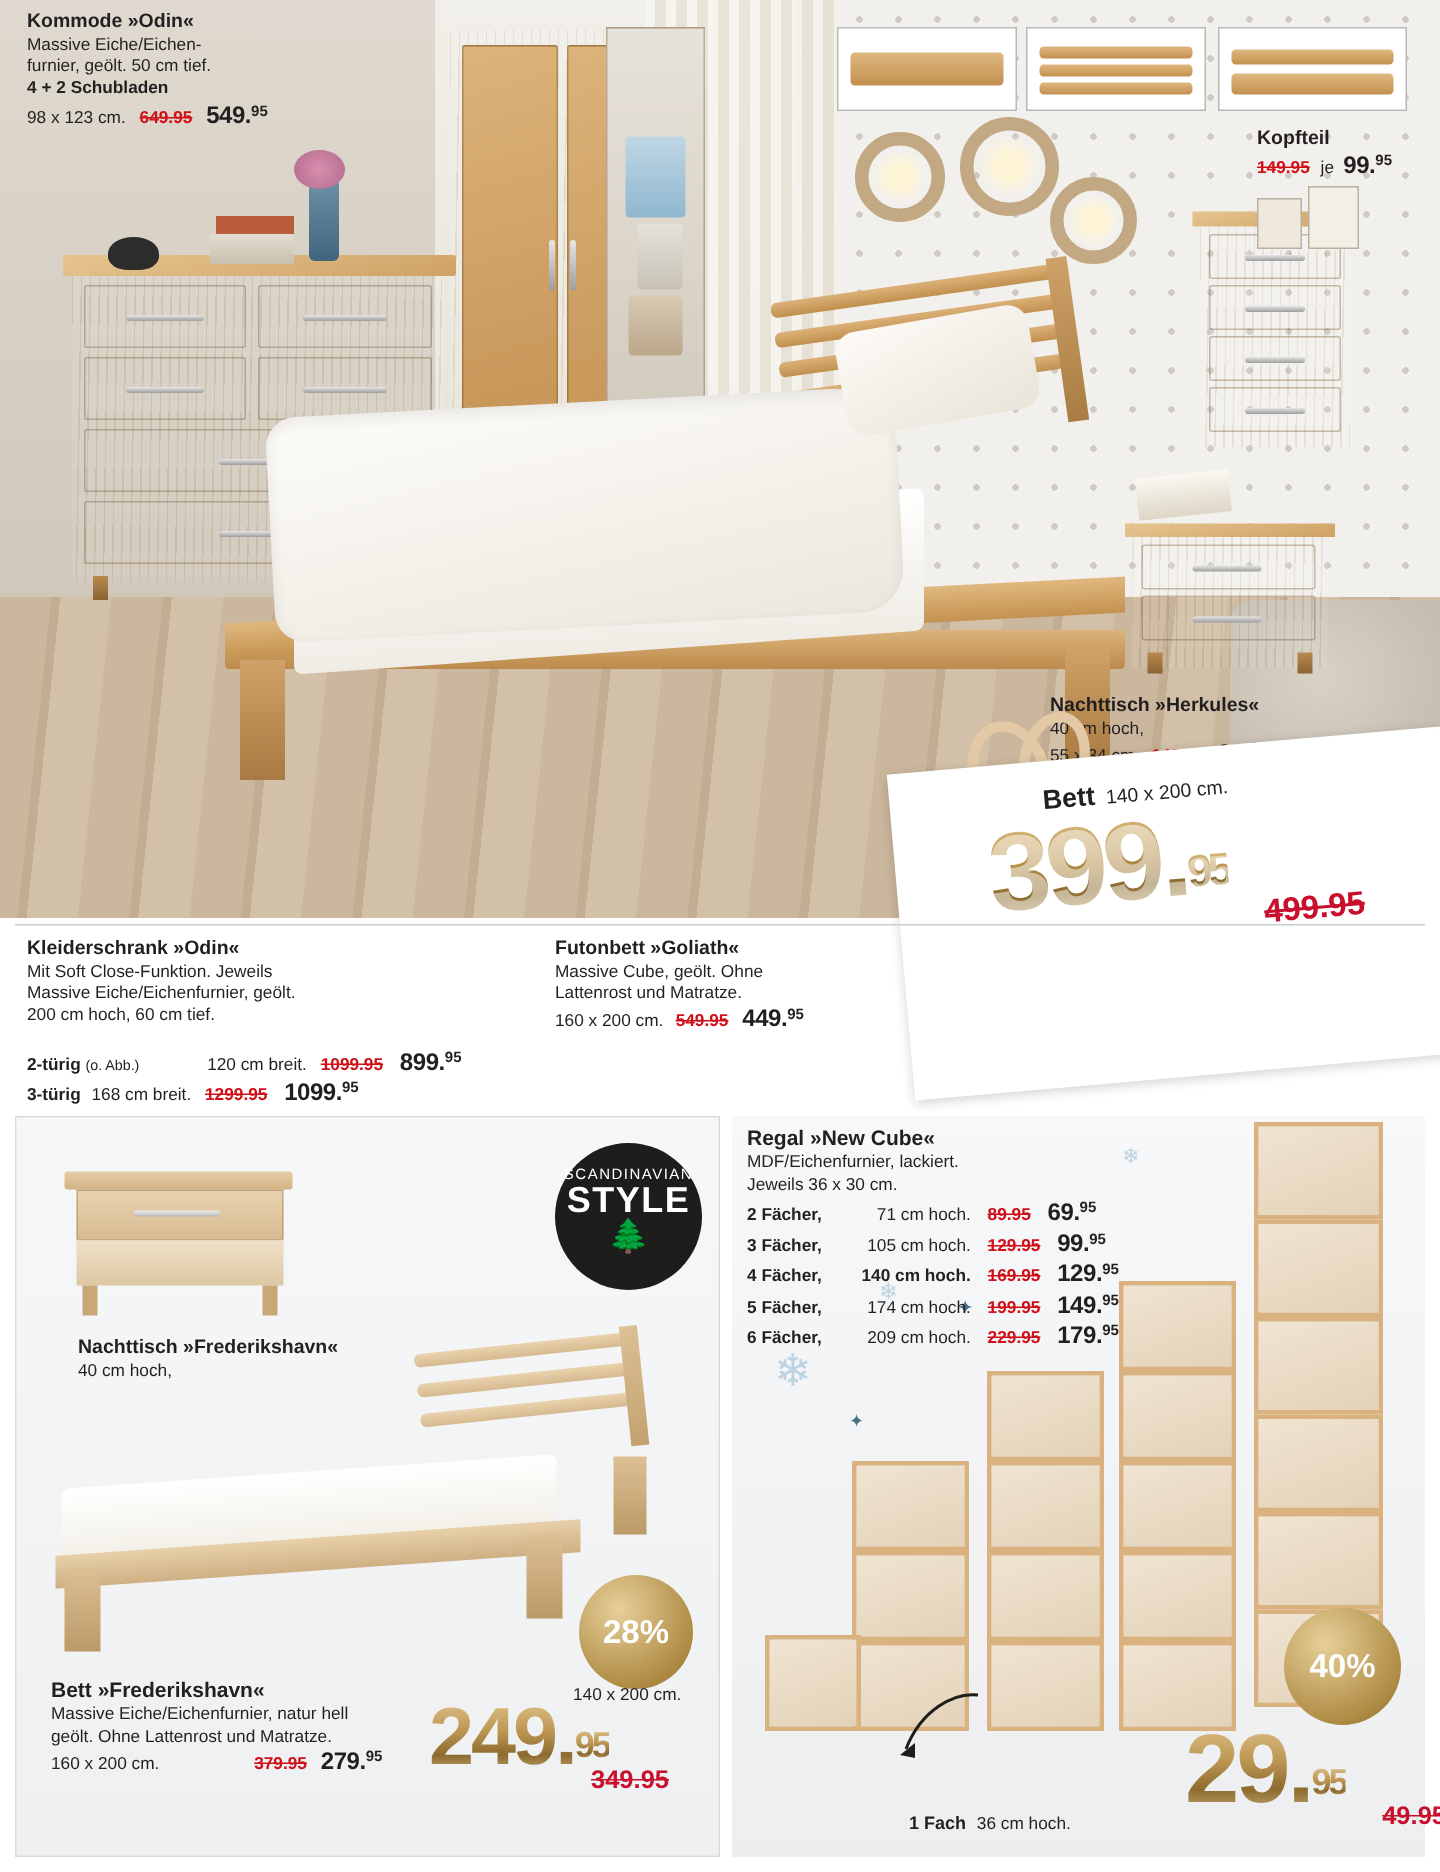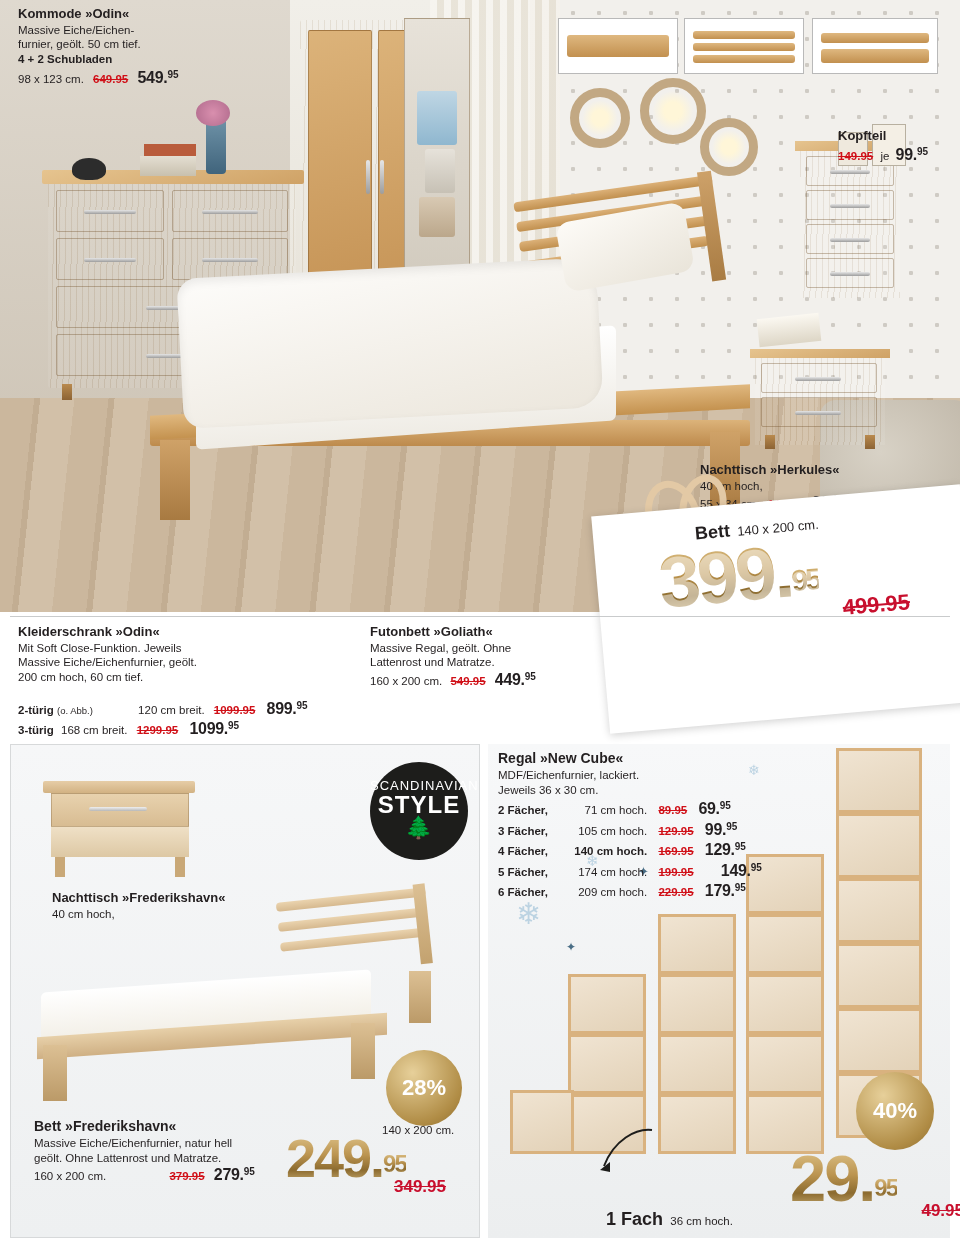--- a/index.html
+++ b/index.html
@@ -123,21 +123,21 @@
     position:absolute; left:488px; top:744px; width:462px; height:494px;
     background:linear-gradient(180deg,#f7f8f9,#eceeef);
   }
   .snow { position:absolute; color:#bcd3e2; }
   .star { position:absolute; color:#4a6e86; }
 
   .badge-scandi {
     position:absolute; left:370px; top:762px; width:98px; height:98px; border-radius:50%;
     background:#1d1d1b; color:#fff; text-align:center;
   }
-  .badge-scandi .l1 { font-size:13px; letter-spacing:1px; margin-top:16px; }
+  .badge-scandi .l1 { font-size:10px; letter-spacing:1px; margin-top:16px; }
   .badge-scandi .l2 { font-size:24px; font-weight:bold; letter-spacing:1px; line-height:1; }
   .badge-scandi .tree { font-size:22px; line-height:1; }
 
   .discount {
     position:absolute; border-radius:50%;
     background:radial-gradient(circle at 35% 30%, #e7d09a, #b08c45 70%, #8d6c2f);
     color:#fff; font-weight:bold; text-align:center;
   }
 
   .bigprice2 {
@@ -267,21 +267,21 @@
     <div class="sm">Massive Eiche/Eichen-</div>
     <div class="sm">furnier, geölt. 50 cm tief.</div>
     <div class="sm" style="font-weight:bold;">4 + 2 Schubladen</div>
     <div class="sm" style="margin-top:1px;">
       <span>98 x 123 cm.</span>
       <span class="strike" style="margin-left:6px;">649.95</span>
       <span class="price" style="margin-left:6px;">549.</span><sup style="font-weight:bold; font-size:10px;">95</sup>
     </div>
   </div>
 
-  <div class="txt" style="left:838px; top:84px; width:120px;margin-top:44px;">
+  <div class="txt" style="left:838px; top:84px; width:120px;">
     <div class="hd">Kopfteil</div>
     <div class="sm">
       <span class="strike">149.95</span>
       <span style="margin-left:4px;">je</span>
       <span class="price" style="margin-left:3px;">99.</span><sup style="font-weight:bold; font-size:10px;">95</sup>
     </div>
   </div>
 
   <div class="txt" style="left:700px; top:462px; width:230px;">
     <div class="hd">Nachttisch »Herkules«</div>
@@ -332,21 +332,21 @@
     <div class="sm">
       <span style="font-weight:bold;">3-türig</span>
       <span style="margin-left:4px;">168 cm breit.</span>
       <span class="strike" style="margin-left:6px;">1299.95</span>
       <span class="price" style="margin-left:8px;">1099.</span><sup style="font-weight:bold; font-size:10px;">95</sup>
     </div>
   </div>
 
   <div class="txt" style="left:370px; top:624px; width:260px;">
     <div class="hd">Futonbett »Goliath«</div>
-    <div class="sm">Massive Regal, geölt. Ohne</div>
+    <div class="sm">Massive Cube, geölt. Ohne</div>
     <div class="sm">Lattenrost und Matratze.</div>
     <div class="sm">
       <span>160 x 200 cm.</span>
       <span class="strike" style="margin-left:5px;">549.95</span>
       <span class="price" style="margin-left:6px;">449.</span><sup style="font-weight:bold; font-size:10px;">95</sup>
     </div>
   </div>
 
   <div class="panel-left">
 
@@ -473,21 +473,21 @@
     <div class="sm">
       <span style="font-weight:bold; display:inline-block; width:60px;">4 Fächer,</span>
       <span style="display:inline-block; width:86px; text-align:right;font-weight:bold;">140 cm hoch.</span>
       <span class="strike" style="margin-left:8px;">169.95</span>
       <span class="price" style="margin-left:8px;">129.</span><sup style="font-weight:bold; font-size:10px;">95</sup>
     </div>
     <div class="sm">
       <span style="font-weight:bold; display:inline-block; width:60px;">5 Fächer,</span>
       <span style="display:inline-block; width:86px; text-align:right;">174 cm hoch.</span>
       <span class="strike" style="margin-left:8px;">199.95</span>
-      <span class="price" style="margin-left:24px;">149.</span><sup style="font-weight:bold; font-size:10px;">95</sup>
+      <span class="price" style="margin-left:8px;">149.</span><sup style="font-weight:bold; font-size:10px;">95</sup>
     </div>
     <div class="sm">
       <span style="font-weight:bold; display:inline-block; width:60px;">6 Fächer,</span>
       <span style="display:inline-block; width:86px; text-align:right;">209 cm hoch.</span>
       <span class="strike" style="margin-left:8px;">229.95</span>
       <span class="price" style="margin-left:8px;">179.</span><sup style="font-weight:bold; font-size:10px;">95</sup>
     </div>
   </div>
 
   <div class="discount" style="left:856px; top:1072px; width:78px; height:78px; line-height:78px; font-size:22px;">40%</div>
@@ -495,17 +495,17 @@
   <div style="position:absolute; left:790px; top:1150px; width:180px;">
     <div>
       <span class="bigprice2" style="font-size:65px;">29.</span><sup class="bigprice2" style="font-size:24px;">95</sup>
     </div>
     <div style="text-align:right; padding-right:6px; margin-top:-8px;">
       <span class="oldprice2" style="font-size:17px;">49.95</span>
     </div>
   </div>
 
   <div class="txt" style="left:606px; top:1208px;">
-    <span style="font-weight:bold; font-size:18px;">1 Fach</span>
+    <span style="font-weight:bold; font-size:12px;">1 Fach</span>
     <span style="font-size:11.5px; margin-left:4px;">36 cm hoch.</span>
   </div>
 
 </div>
 
 </body></html>

